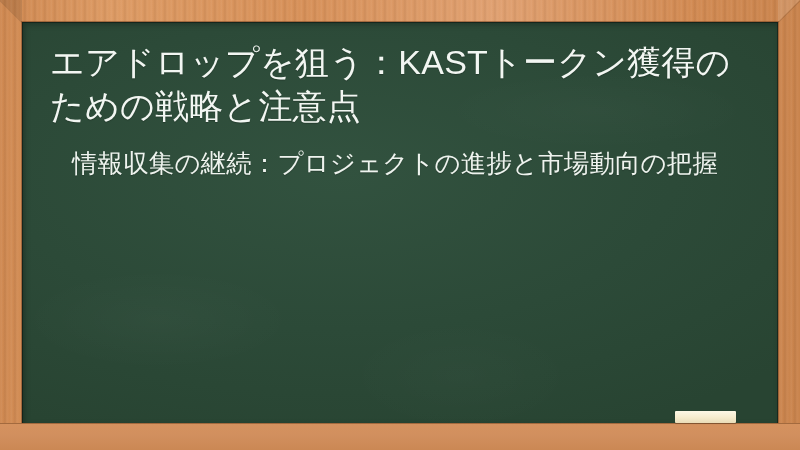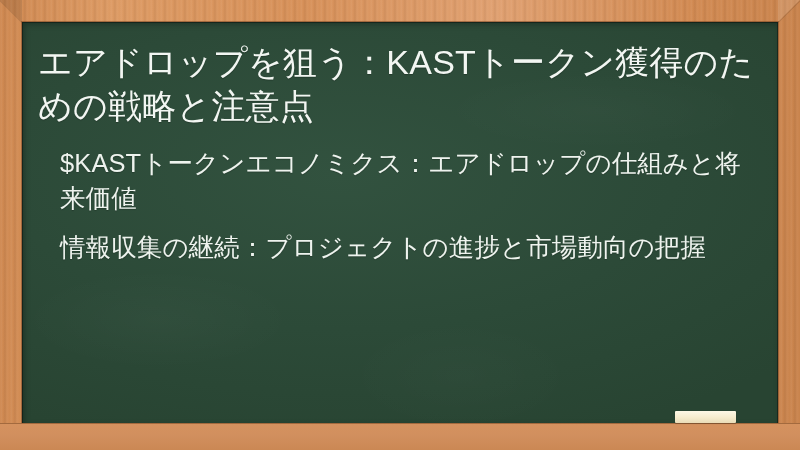--- a/index.html
+++ b/index.html
@@ -60,21 +60,21 @@
     content:"";position:absolute;inset:0;pointer-events:none;
     background:
       radial-gradient(ellipse 26% 18% at 18% 74%, rgba(255,255,255,0.022), rgba(255,255,255,0) 70%),
       radial-gradient(ellipse 30% 14% at 76% 22%, rgba(255,255,255,0.018), rgba(255,255,255,0) 70%),
       radial-gradient(ellipse 22% 20% at 58% 88%, rgba(255,255,255,0.015), rgba(255,255,255,0) 70%);
   }
 
   
   #content{
     position:relative;z-index:2;
-    padding:8px 20px 0 16px;
+    padding:8px 20px 0 28px;
   }
   #slide-title{
     color:#f2f6f2;
     font-size:34px;
     line-height:1.30;
     font-weight:400;
     letter-spacing:0.2px;
     margin:10px 0 0 0;
     text-shadow:0 1px 1px rgba(0,0,0,0.22);
     word-break:break-all;
@@ -125,21 +125,20 @@
   <span class="miter miter-br"></span>
   <span class="seam seam-tl"></span>
   <span class="seam seam-tr"></span>
 
   <div id="chalkboard">
     <div id="content">
 
       <h1 id="slide-title">エアドロップを狙う：KASTトークン獲得のための戦略と注意点</h1>
 
       <ul id="bullet-list">
-        <li>$KASTトークンエコノミクス：エアドロップの仕組みと将来価値</li>
         <li>情報収集の継続：プロジェクトの進捗と市場動向の把握</li>
       </ul>
 
     </div>
   </div>
 
   <div id="chalk-ledge"></div>
   <div id="chalk-stick"></div>
 
 </div>

